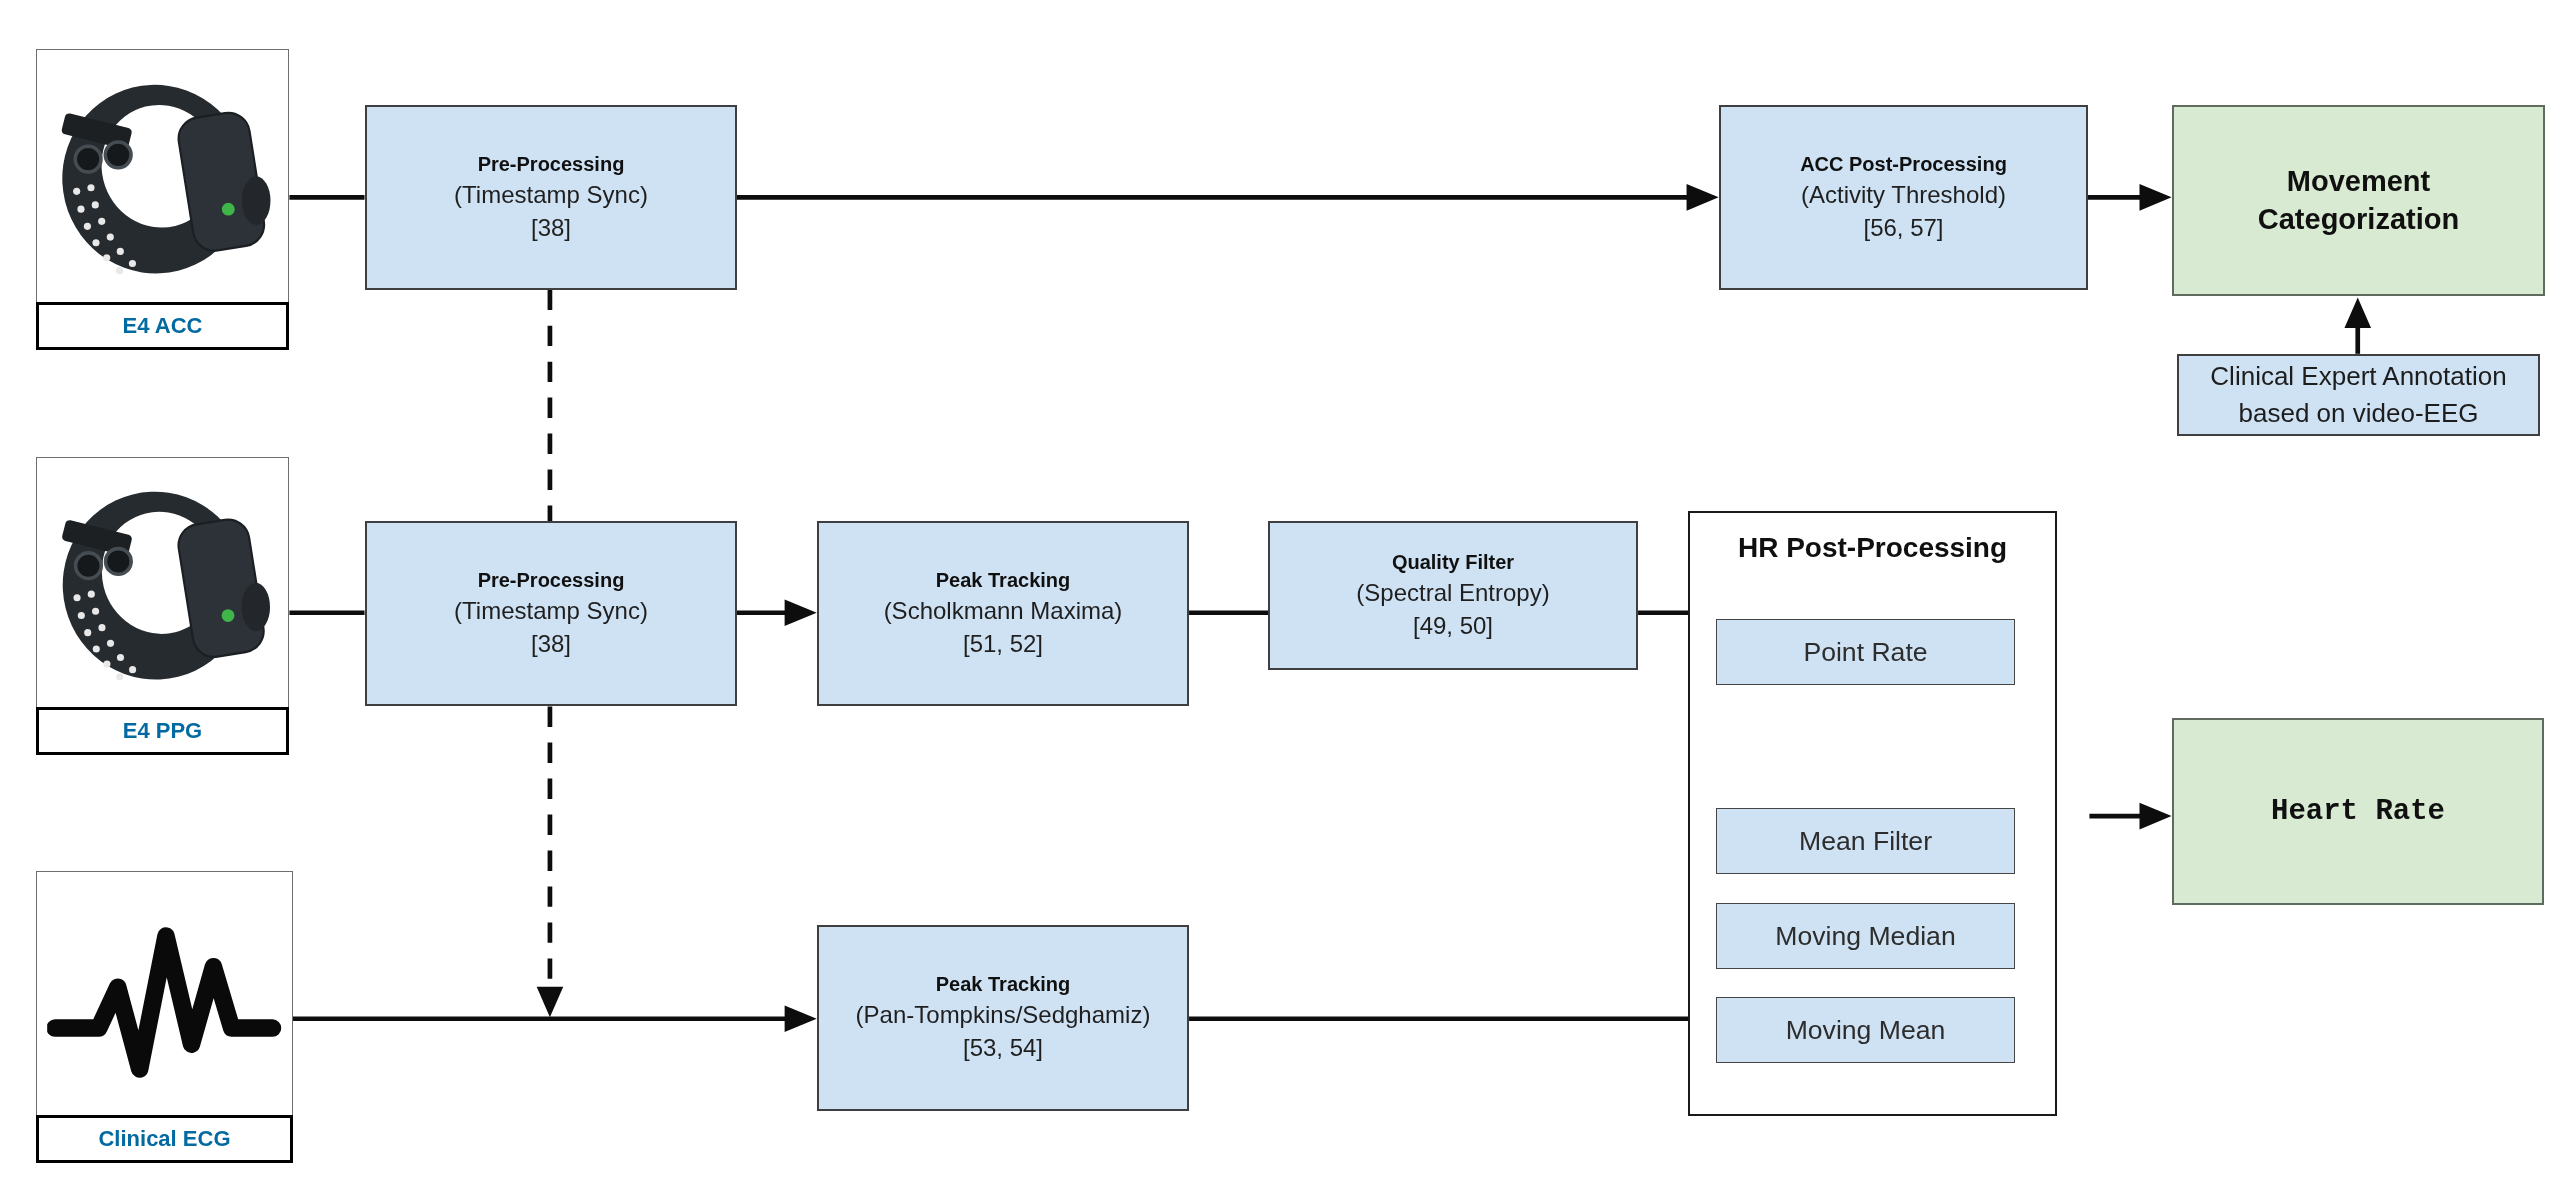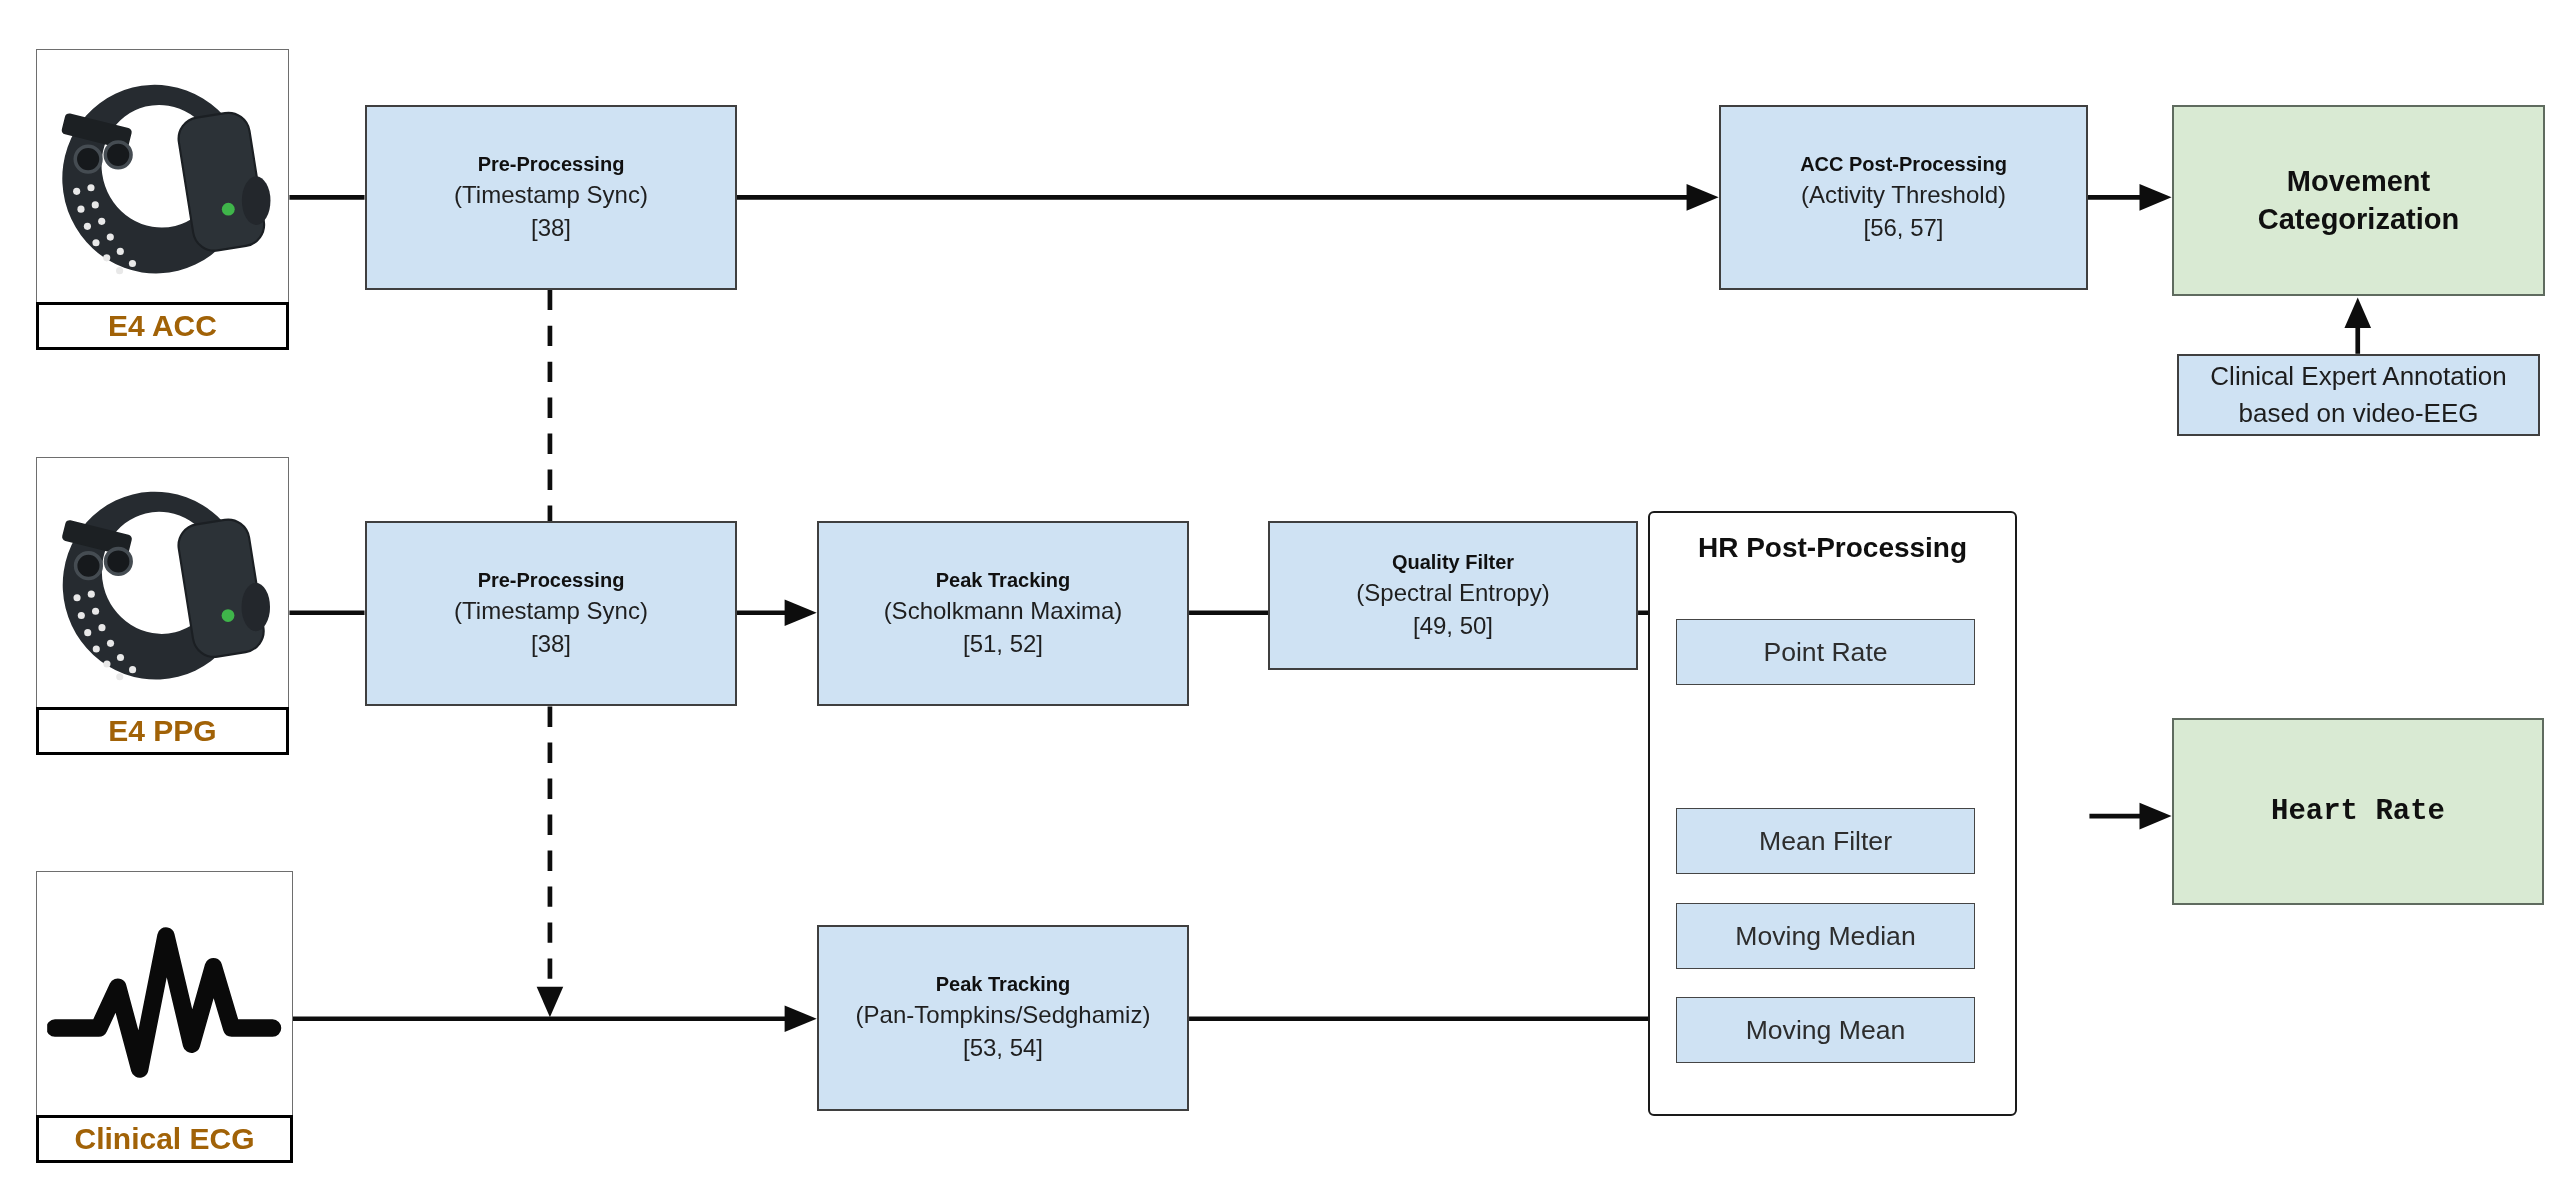--- a/index.html
+++ b/index.html
@@ -19,21 +19,21 @@
   .sub{font-size:24px;color:#1f1f1f;line-height:1.3;}
   .big-label{font-size:29px;font-weight:bold;color:#101010;line-height:1.28;}
   .ann-text{font-size:26px;color:#1d1d1d;line-height:1.42;}
   .device-frame{
     position:absolute;z-index:2;background:#ffffff;border:1.6px solid #6e6e6e;box-sizing:border-box;
     display:flex;align-items:center;justify-content:center;
   }
   .device-label{
     position:absolute;z-index:3;background:#ffffff;border:3.1px solid #000000;box-sizing:border-box;
     display:flex;align-items:center;justify-content:center;
-    font-size:30px;font-weight:bold;color:#a16207;
+    font-size:22px;font-weight:bold;color:#0369a1;
   }
   .hr-container{
     position:absolute;z-index:2;background:#ffffff;border:2.3px solid #1a1a1a;box-sizing:border-box;
   }
   .hr-title{
     position:absolute;top:19px;left:0;right:0;text-align:center;
     font-size:28px;font-weight:bold;color:#101010;
   }
   .hr-step{
     position:absolute;left:26px;width:299px;height:66px;z-index:3;
@@ -180,21 +180,21 @@
     <div class="sub">(Scholkmann Maxima)</div>
     <div class="sub">[51, 52]</div>
   </div>
 
   <div class="node blue" style="left:1268px;top:521px;width:370px;height:149px;">
     <div class="title">Quality Filter</div>
     <div class="sub">(Spectral Entropy)</div>
     <div class="sub">[49, 50]</div>
   </div>
 
-  <div class="hr-container" style="left:1648px;top:511px;width:369px;height:605px;border-radius:6px;">
+  <div class="hr-container" style="left:1688px;top:511px;width:369px;height:605px;">
     <div class="hr-title">HR Post-Processing</div>
     <div class="hr-step" style="top:106px;">
       <span>Point Rate</span>
     </div>
     <div class="hr-step" style="top:295px;">
       <span>Mean Filter</span>
     </div>
     <div class="hr-step" style="top:390px;">
       <span>Moving Median</span>
     </div>

